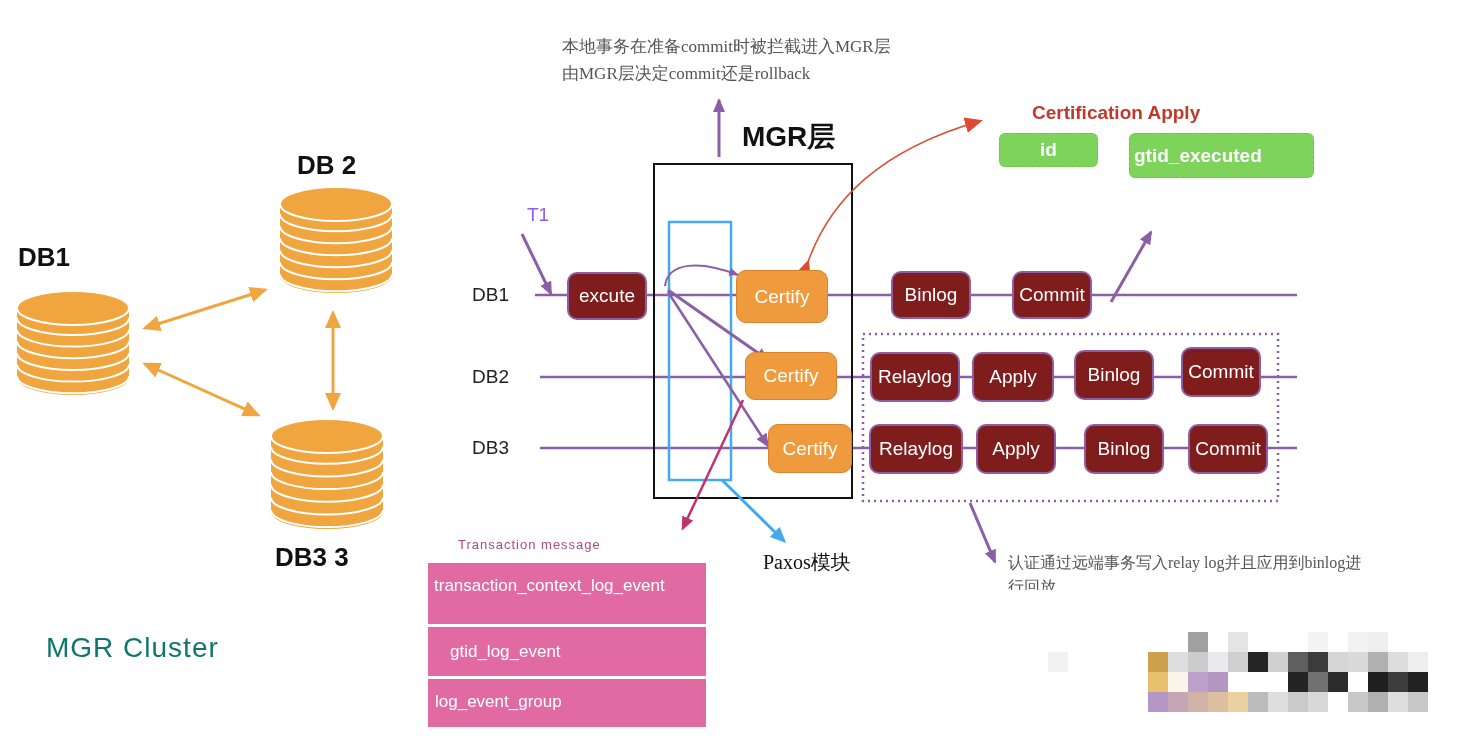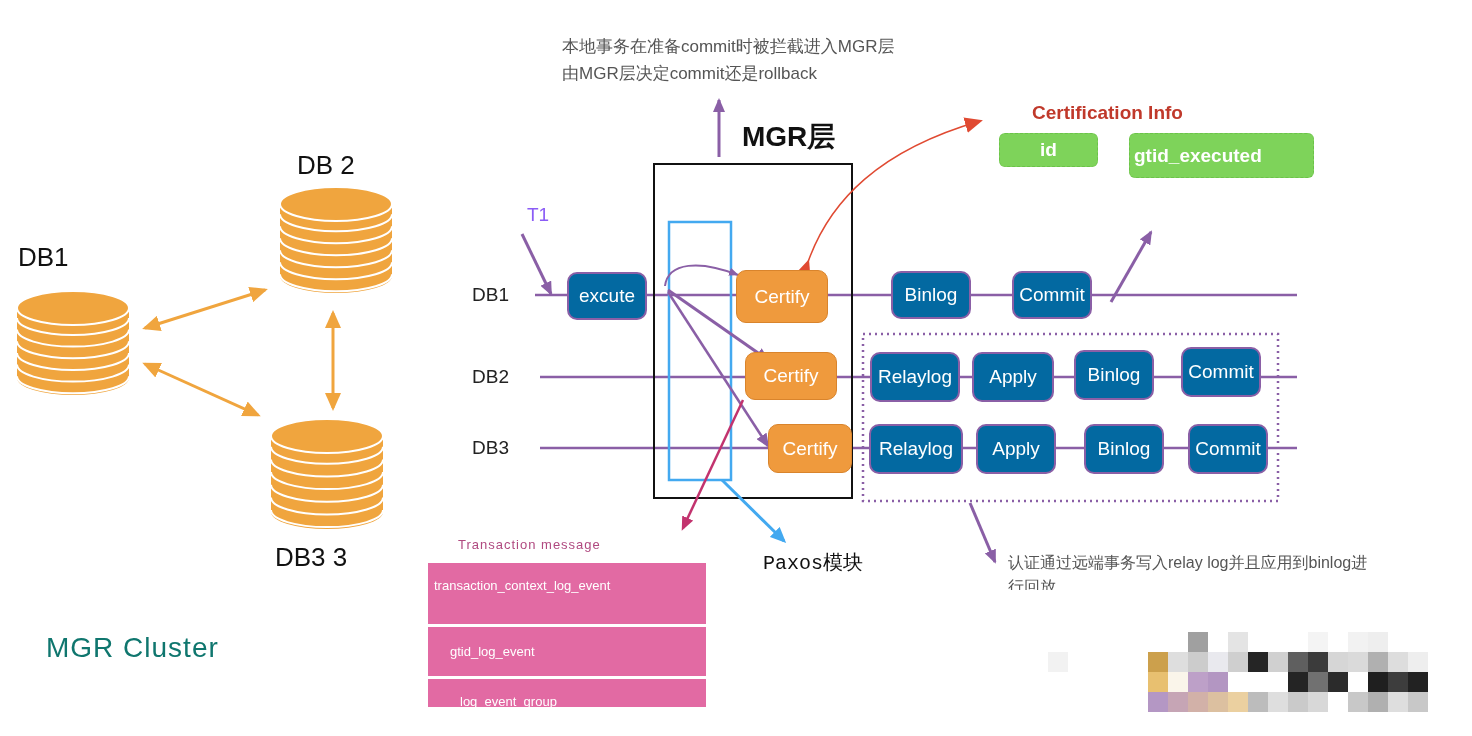--- a/index.html
+++ b/index.html
@@ -1,31 +1,31 @@
 <!DOCTYPE html>
 <html><head>
 <meta charset="utf-8">
 <style>
   html, body { margin: 0; padding: 0; background: #ffffff; }
   body { width: 1472px; height: 736px; position: relative; overflow: hidden;
          font-family: "Liberation Sans", "DejaVu Sans", sans-serif; }
   svg#diagram { position: absolute; left: 0; top: 0; }
   .lbl { position: absolute; white-space: nowrap; }
-  .dbname { font-size: 26px; font-weight: normal; color: #111; }
+  .dbname { font-size: 26px; font-weight: bold; color: #111; }
   .rowlabel { font-size: 19px; color: #222; }
-  .note { font-size: 17px; color: #555; line-height: 26px; font-family: Liberation Sans, sans-serif; }
+  .note { font-size: 17px; color: #555; line-height: 26px; font-family: Liberation Serif, serif; }
   .node { position: absolute; box-sizing: border-box; border-radius: 10px;
           display: flex; align-items: center; justify-content: center;
           color: #fff; font-size: 19px; }
-  .node.purple { background: #0369a1; border: 2px solid #8a5fa6; }
+  .node.purple { background: #7f1d1d; border: 2px solid #8a5fa6; }
   .node.orange { background: #ef9a3d; border: 1.5px solid #d9842c; }
   .cert-cell { position: absolute; background: #7ed35a; border: 1px dashed #6cc24a; border-radius: 6px;
                color: #fff; font-weight: bold; font-size: 19px; display: flex; align-items: center; box-sizing: border-box; }
   .tm-row { position: absolute; left: 428px; width: 278px; background: #e26aa3; color: #fff;
-            font-size: 13px; box-sizing: border-box; padding-left: 6px; }
+            font-size: 17px; box-sizing: border-box; padding-left: 6px; }
   .pix { position: absolute; width: 20px; height: 20px; }
 </style>
 </head>
 <body>
 
 <svg id="diagram" width="1472" height="736">
   <defs>
     <marker id="ah-orange" markerWidth="8" markerHeight="8" refX="6" refY="4" orient="auto" markerUnits="userSpaceOnUse">
       <path d="M0,0 L8,4 L0,8 z" fill="#f0a53e"></path>
     </marker>
@@ -136,35 +136,35 @@
 <div class="node purple" style="left:972px;top:352px;width:82px;height:50px">Apply</div>
 <div class="node purple" style="left:1074px;top:350px;width:80px;height:50px">Binlog</div>
 <div class="node purple" style="left:1181px;top:347px;width:80px;height:50px">Commit</div>
 
 <div class="node orange" style="left:768px;top:424px;width:84px;height:49px">Certify</div>
 <div class="node purple" style="left:869px;top:424px;width:94px;height:50px">Relaylog</div>
 <div class="node purple" style="left:976px;top:424px;width:80px;height:50px">Apply</div>
 <div class="node purple" style="left:1084px;top:424px;width:80px;height:50px">Binlog</div>
 <div class="node purple" style="left:1188px;top:424px;width:80px;height:50px">Commit</div>
 
-<div class="lbl" style="left:1032px;top:102px;font-size:19px;font-weight:bold;color:#c0392b">Certification Info</div>
+<div class="lbl" style="left:1032px;top:102px;font-size:19px;font-weight:bold;color:#c0392b">Certification Apply</div>
 <div class="cert-cell" style="left:999px;top:133px;width:99px;height:34px;justify-content:center">id</div>
 <div class="cert-cell" style="left:1129px;top:133px;width:185px;height:45px;padding-left:4px">gtid_executed</div>
 
-<div class="lbl" style="left:763px;top:549px;font-size:20px;color:#111;font-family:Liberation Mono, monospace">Paxos模块</div>
+<div class="lbl" style="left:763px;top:549px;font-size:20px;color:#111;font-family:Liberation Serif, serif">Paxos模块</div>
 
 <div class="lbl note" style="left:1008px;top:550px;font-size:16px;color:#555">认证通过远端事务写入relay log并且应用到binlog进</div>
 <div class="lbl note" style="left:1008px;top:574px;font-size:16px;color:#555;height:16px;overflow:hidden">行回放</div>
 
 <div class="lbl" style="left:458px;top:537px;font-size:13px;color:#b04a80;letter-spacing:1px">Transaction message</div>
 <div class="tm-row" style="top:563px;height:61px;padding-top:12px;line-height:22px;overflow:hidden">
   <div>transaction_context_log_event</div>
 </div>
 <div class="tm-row" style="top:627px;height:49px;line-height:49px;padding-left:22px">gtid_log_event</div>
-<div class="tm-row" style="top:679px;height:28px;line-height:46px;padding-left:32px;overflow:hidden">log_event_group</div>
+<div class="tm-row" style="top:679px;height:48px;line-height:46px;padding-left:7px;overflow:hidden">log_event_group</div>
 
 <div id="watermark" style="position:absolute;left:0;top:0">
     <div class="pix" style="left: 1188px; top: 632px; background: rgb(160, 160, 160);"></div>
     <div class="pix" style="left: 1228px; top: 632px; background: rgb(228, 228, 228);"></div>
     <div class="pix" style="left: 1308px; top: 632px; background: rgb(244, 244, 244);"></div>
     <div class="pix" style="left: 1348px; top: 632px; background: rgb(242, 242, 242);"></div>
     <div class="pix" style="left: 1368px; top: 632px; background: rgb(238, 238, 238);"></div>
     <div class="pix" style="left: 1148px; top: 652px; background: rgb(204, 160, 76);"></div>
     <div class="pix" style="left: 1168px; top: 652px; background: rgb(222, 222, 222);"></div>
     <div class="pix" style="left: 1188px; top: 652px; background: rgb(204, 204, 204);"></div>

